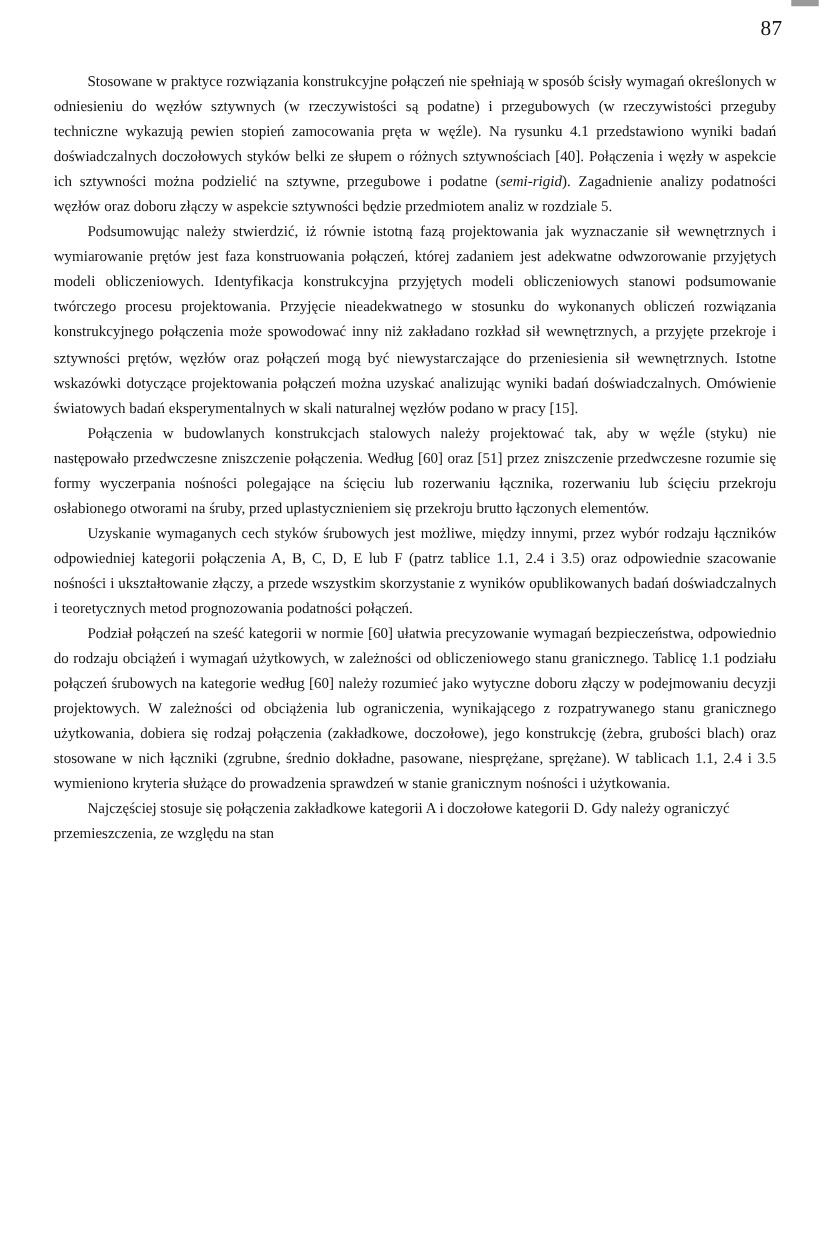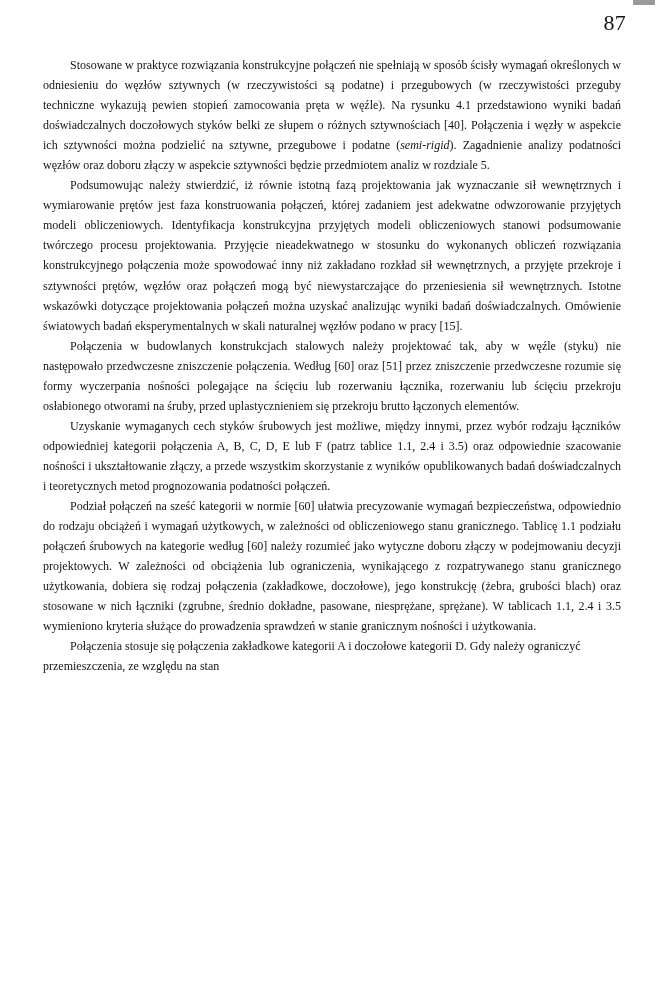--- a/index.html
+++ b/index.html
@@ -21,21 +21,21 @@
     top: 0px;
     right: 8px;
     width: 22px;
     height: 5px;
     background: #9a9a9a;
   }
   .folio {
     position: absolute;
     top: 13px;
     right: 37px;
-    font-size: 22px;
+    font-size: 17px;
     line-height: 20px;
     letter-spacing: 0.3px;
     color: #161616;
   }
   .body-text {
     position: absolute;
     left: 43px;
     top: 55px;
     width: 578px;
   }
@@ -71,17 +71,17 @@
     <p class="para"><span>Stosowane w praktyce rozwiązania konstrukcyjne połączeń nie spełniają w sposób ścisły wymagań określonych w odniesieniu do węzłów sztywnych (w rzeczywistości są podatne) i przegubowych (w rzeczywistości przeguby techniczne wykazują pewien stopień zamocowania pręta w węźle). Na rysunku 4.1 przedstawiono wyniki badań doświadczalnych doczołowych styków belki ze słupem o różnych sztywnościach [40]. Połączenia i węzły w aspekcie ich sztywności można podzielić na sztywne, przegubowe i podatne (</span><em class="it">semi-rigid</em><span>). Zagadnienie analizy podatności węzłów oraz doboru złączy w aspekcie sztywności będzie przedmiotem analiz w rozdziale 5.</span></p>
 
     <p class="para">Podsumowując należy stwierdzić, iż równie istotną fazą projektowania jak wyznaczanie sił wewnętrznych i wymiarowanie prętów jest faza konstruowania połączeń, której zadaniem jest adekwatne odwzorowanie przyjętych modeli obliczeniowych. Identyfikacja konstrukcyjna przyjętych modeli obliczeniowych stanowi podsumowanie twórczego procesu projektowania. Przyjęcie nieadekwatnego w stosunku do wykonanych obliczeń rozwiązania konstrukcyjnego połączenia może spowodować inny niż zakładano rozkład sił wewnętrznych, a przyjęte przekroje i sztywności prętów, węzłów oraz połączeń mogą być niewystarczające do przeniesienia sił wewnętrznych. Istotne wskazówki dotyczące projektowania połączeń można uzyskać analizując wyniki badań doświadczalnych. Omówienie światowych badań eksperymentalnych w skali naturalnej węzłów podano w pracy [15].</p>
 
     <p class="para">Połączenia w budowlanych konstrukcjach stalowych należy projektować tak, aby w węźle (styku) nie następowało przedwczesne zniszczenie połączenia. Według [60] oraz [51] przez zniszczenie przedwczesne rozumie się formy wyczerpania nośności polegające na ścięciu lub rozerwaniu łącznika, rozerwaniu lub ścięciu przekroju osłabionego otworami na śruby, przed uplastycznieniem się przekroju brutto łączonych elementów.</p>
 
     <p class="para">Uzyskanie wymaganych cech styków śrubowych jest możliwe, między innymi, przez wybór rodzaju łączników odpowiedniej kategorii połączenia A, B, C, D, E lub F (patrz tablice 1.1, 2.4 i 3.5) oraz odpowiednie szacowanie nośności i ukształtowanie złączy, a przede wszystkim skorzystanie z wyników opublikowanych badań doświadczalnych i teoretycznych metod prognozowania podatności połączeń.</p>
 
     <p class="para">Podział połączeń na sześć kategorii w normie [60] ułatwia precyzowanie wymagań bezpieczeństwa, odpowiednio do rodzaju obciążeń i wymagań użytkowych, w zależności od obliczeniowego stanu granicznego. Tablicę 1.1 podziału połączeń śrubowych na kategorie według [60] należy rozumieć jako wytyczne doboru złączy w podejmowaniu decyzji projektowych. W zależności od obciążenia lub ograniczenia, wynikającego z rozpatrywanego stanu granicznego użytkowania, dobiera się rodzaj połączenia (zakładkowe, doczołowe), jego konstrukcję (żebra, grubości blach) oraz stosowane w nich łączniki (zgrubne, średnio dokładne, pasowane, niesprężane, sprężane). W tablicach 1.1, 2.4 i 3.5 wymieniono kryteria służące do prowadzenia sprawdzeń w stanie granicznym nośności i użytkowania.</p>
 
-    <p class="para">Połączenia stosuje się połączenia zakładkowe kategorii A i doczołowe kategorii D. Gdy należy ograniczyć przemieszczenia, ze względu na stan</p>
+    <p class="para">Najczęściej stosuje się połączenia zakładkowe kategorii A i doczołowe kategorii D. Gdy należy ograniczyć przemieszczenia, ze względu na stan</p>
 
   </div>
 
 </div>
 
 </body></html>

